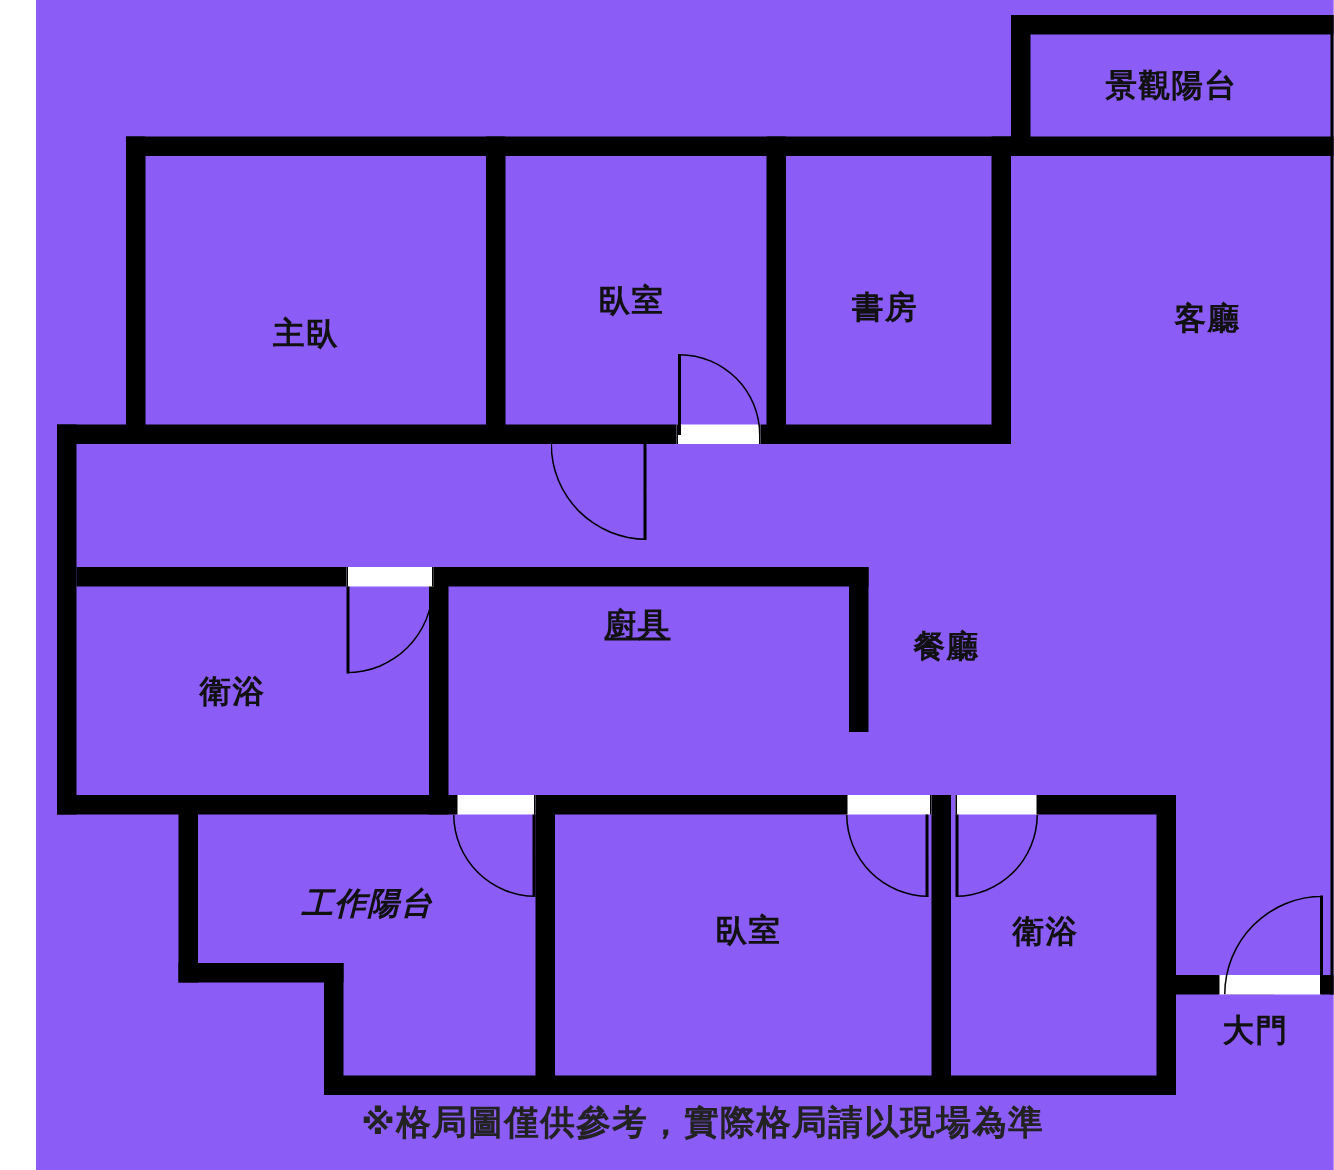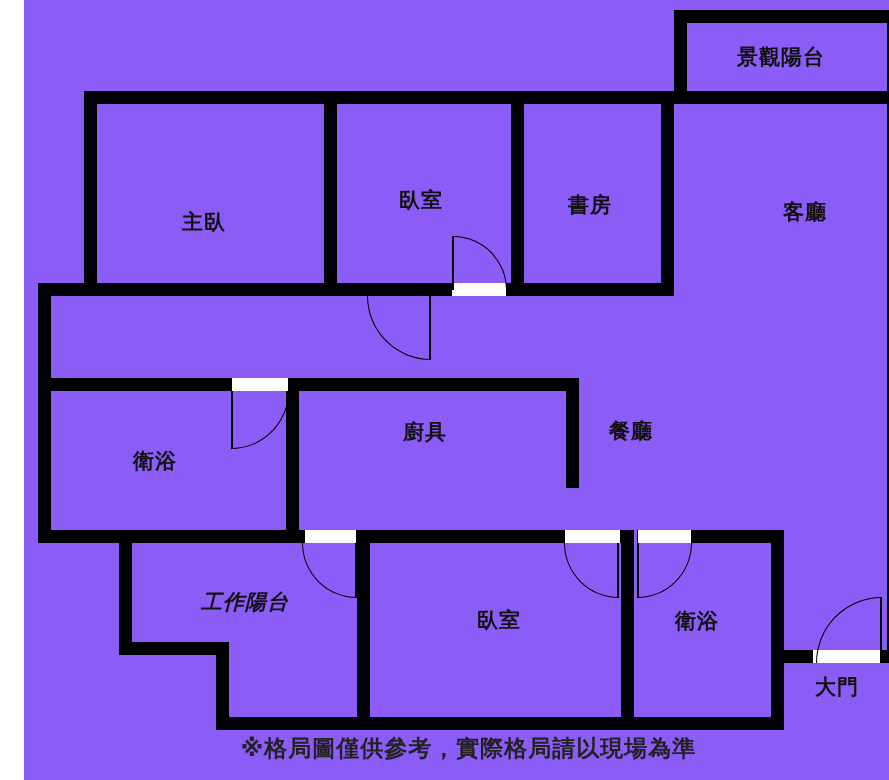--- a/index.html
+++ b/index.html
@@ -118,21 +118,21 @@
 
   <div class="door-arc arc-tl" style="left:792px;top:597px;width:66px;height:66px;"></div>
   <div class="door-leaf" style="left:856px;top:597px;height:66px;"></div>
 
   <span class="room-label" style="left:757px;top:57px;">景觀陽台</span>
   <span class="room-label" style="left:180px;top:222px;">主臥</span>
   <span class="room-label" style="left:397px;top:200px;">臥室</span>
   <span class="room-label" style="left:566px;top:205px;text-align:right;">書房</span>
   <span class="room-label" style="left:781px;top:212px;">客廳</span>
   <span class="room-label" style="left:131px;top:461px;">衛浴</span>
-  <span class="room-label" style="left:401px;top:432px;">廚具</span>
+  <span class="room-label" style="left:401px;top:416px;text-decoration:underline;">廚具</span>
   <span class="room-label" style="left:607px;top:431px;">餐廳</span>
   <span class="room-label" style="left:221px;top:602px;font-style:italic;">工作陽台</span>
   <span class="room-label" style="left:475px;top:620px;">臥室</span>
   <span class="room-label" style="left:673px;top:621px;">衛浴</span>
   <span class="room-label" style="left:813px;top:687px;">大門</span>
 
   <div class="footer-note">※格局圖僅供參考，實際格局請以現場為準</div>
 
 </div>
 

